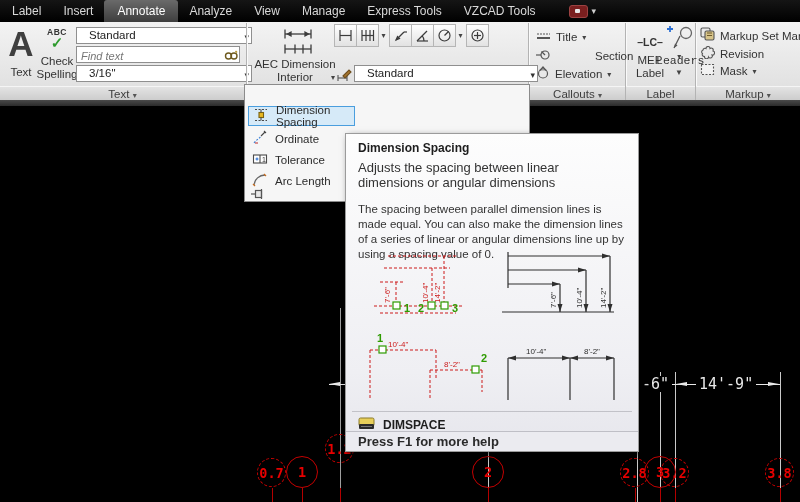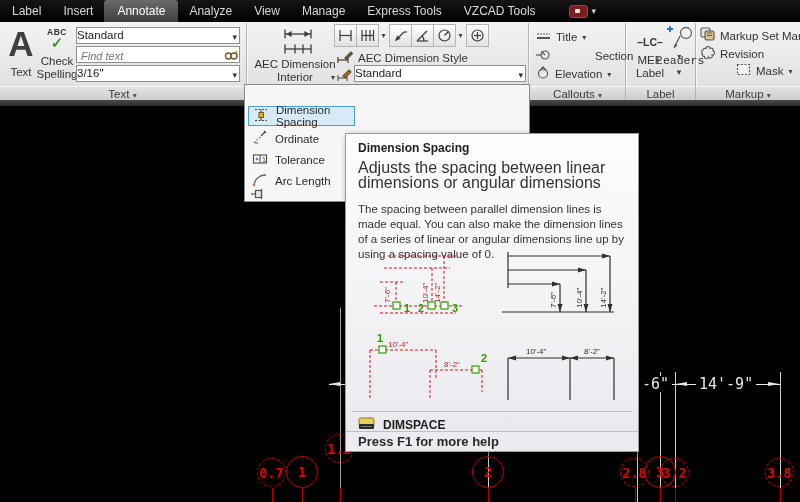--- a/index.html
+++ b/index.html
@@ -21,21 +21,21 @@
 
   
   #ribbon{left:0;top:22px;width:800px;height:84px;background:linear-gradient(#f3f3f3,#dcdcdc);z-index:2;}
   #ribbon-bottom-strip{left:0;top:100px;width:800px;height:6px;background:linear-gradient(#4a4a4a,#2b2b2b);z-index:2;}
   .panel-sep{top:1px;width:1px;height:77px;background:#b3b3b3;border-right:1px solid #fafafa;}
   .panel-bar{top:64px;height:15px;background:linear-gradient(#e3e3e3,#c9c9c9);border-top:1px solid #f5f5f5;
              color:#3d3d3d;font-size:11.5px;text-align:center;line-height:15px;}
   .panel-bar .dd{font-size:8px;color:#555;}
   .rlabel{color:#333;font-size:11.5px;line-height:13px;}
   .combo{height:15px;background:#fff;border:1px solid #8f8f8f;color:#222;font-size:11.5px;
-         line-height:15px;padding-left:0;}
+         line-height:15px;padding-left:12px;}
   .combo .arr{position:absolute;right:2px;top:2px;font-size:9px;color:#333;}
   .dd{font-size:8px;color:#444;}
 
   
   #big-a{left:6px;top:3px;width:30px;height:38px;color:#3f3f3f;font-size:35px;font-weight:bold;text-align:center;line-height:38px;}
   #big-a-label{left:0px;top:44px;width:42px;text-align:center;}
   #abc-txt{left:40px;top:5px;width:34px;text-align:center;font-size:8.5px;font-weight:bold;letter-spacing:.5px;color:#333;}
   #abc-check{left:40px;top:12px;width:34px;text-align:center;color:#2e9b2e;font-size:15px;font-weight:bold;}
   #check-spelling{left:32px;top:33px;width:50px;text-align:center;}
   #text-style-combo{left:76px;top:5px;width:162px;}
@@ -68,38 +68,38 @@
   
   #lc-glyph{left:628px;top:14px;width:44px;text-align:center;font-size:10.5px;font-weight:bold;color:#333;}
   #mep-label{left:628px;top:32px;width:44px;text-align:center;}
   #leaders-icon{left:666px;top:2px;}
   #leaders-label{left:656px;top:32px;width:44px;text-align:center;font-family:Liberation Mono, monospace;}
   #leaders-dd{left:675px;top:46px;}
   #label-bar{left:626px;width:69px;}
 
   
   .mk-row{display:flex;align-items:center;gap:5px;}
-  #mk-1{left:700px;top:5px;width:100px;} #mk-2{left:700px;top:23px;} #mk-3{left:736px;top:40px;align-items:center;}
+  #mk-1{left:700px;top:5px;width:100px;} #mk-2{left:700px;top:23px;} #mk-3{left:700px;top:40px;align-items:center;}
   #markup-bar{left:696px;width:104px;}
   .nowrap{white-space:nowrap;}
 
   
   #slideout{left:244px;top:84px;width:284px;height:116px;background:#f6f6f6;border:1px solid #8b8b8b;z-index:6;}
   .so-item{position:absolute;left:3px;width:150px;height:20px;display:flex;align-items:center;gap:7px;
            color:#2b2b2b;font-size:11.5px;padding-left:4px;}
   .so-item.sel{width:101px;background:#d6eaf8;border:1px solid #4a9ede;height:18px;}
   #so-0{top:21px;} #so-1{top:44px;} #so-2{top:65px;} #so-3{top:86px;}
   #so-pin{left:5px;top:101px;position:absolute;}
 
   
   #tooltip{left:345px;top:133px;width:292px;height:317px;z-index:8;
            background:linear-gradient(#fdfdfd,#efeff3 75%,#e6e6ec);border:1px solid #9b9b9b;
            box-shadow:3px 3px 7px rgba(0,0,0,.55);}
   #tt-title{position:absolute;left:12px;top:7px;font-size:12px;font-weight:bold;color:#1e1e1e;}
-  #tt-summary{position:absolute;left:12px;top:26px;width:270px;font-size:16px;color:#333;line-height:15px;}
+  #tt-summary{position:absolute;left:12px;top:26px;width:270px;font-size:13px;color:#333;line-height:15px;}
   #tt-desc{position:absolute;left:12px;top:68px;width:274px;font-size:11.5px;color:#333;line-height:15px;}
   #tt-img{position:absolute;left:14px;top:112px;}
   #tt-sep{position:absolute;left:6px;right:6px;top:277px;height:1px;background:#c2c2c8;}
   #tt-cmd{position:absolute;left:12px;top:283px;display:flex;align-items:center;gap:8px;
           font-size:12px;font-weight:bold;color:#1e1e1e;}
   #tt-help{position:absolute;left:0;right:0;bottom:0;height:20px;background:#ebebf0;border-top:1px solid #bfbfc6;
            font-size:13px;font-weight:bold;color:#2a2a2a;line-height:19px;padding-left:12px;box-sizing:border-box;}
 
   
   .gridline{width:1px;background:#c9c9c9;z-index:1;}
@@ -306,33 +306,20 @@
         <svg width="15" height="15" viewBox="0 0 15 15">
             <g stroke="#3c3c3c" stroke-width="1.2" fill="none">
         <circle cx="7.5" cy="7.5" r="5.5"></circle>
               <path d="M7.5 4 V11"></path>
               <path d="M4 7.5 H11"></path>
             </g>
           </svg>
       </div>
     </div>
 
-    <div class="abs" id="aec-style-row">
-      <span>
-        <svg width="16" height="13" viewBox="0 0 16 13">
-            <g stroke="#4a3c2a" stroke-width="1.2" fill="none">
-        <path d="M1 10 H11"></path>
-              <path d="M1 7 V13"></path>
-              <path d="M11 7 V13"></path>
-        <path d="M8 8 L14 2 L15.5 3.5 L9.5 9.5 Z" fill="#8a6d4a" stroke="#5a4632"></path>
-            </g>
-          </svg>
-      </span>
-      <span class="rlabel">AEC Dimension Style</span>
-    </div>
     <div class="abs" id="dimstyle-combo-icon">
       <svg width="15" height="13" viewBox="0 0 15 13">
           <g stroke="#555" stroke-width="1.1" fill="none">
       <path d="M1 10 H10"></path>
             <path d="M1 7 V13"></path>
             <path d="M10 7 V13"></path>
       <path d="M6 8 L12 2 L14 4 L8 10 Z" fill="#a5752e" stroke="#6e4e1e"></path>
           </g>
         </svg>
     </div>

